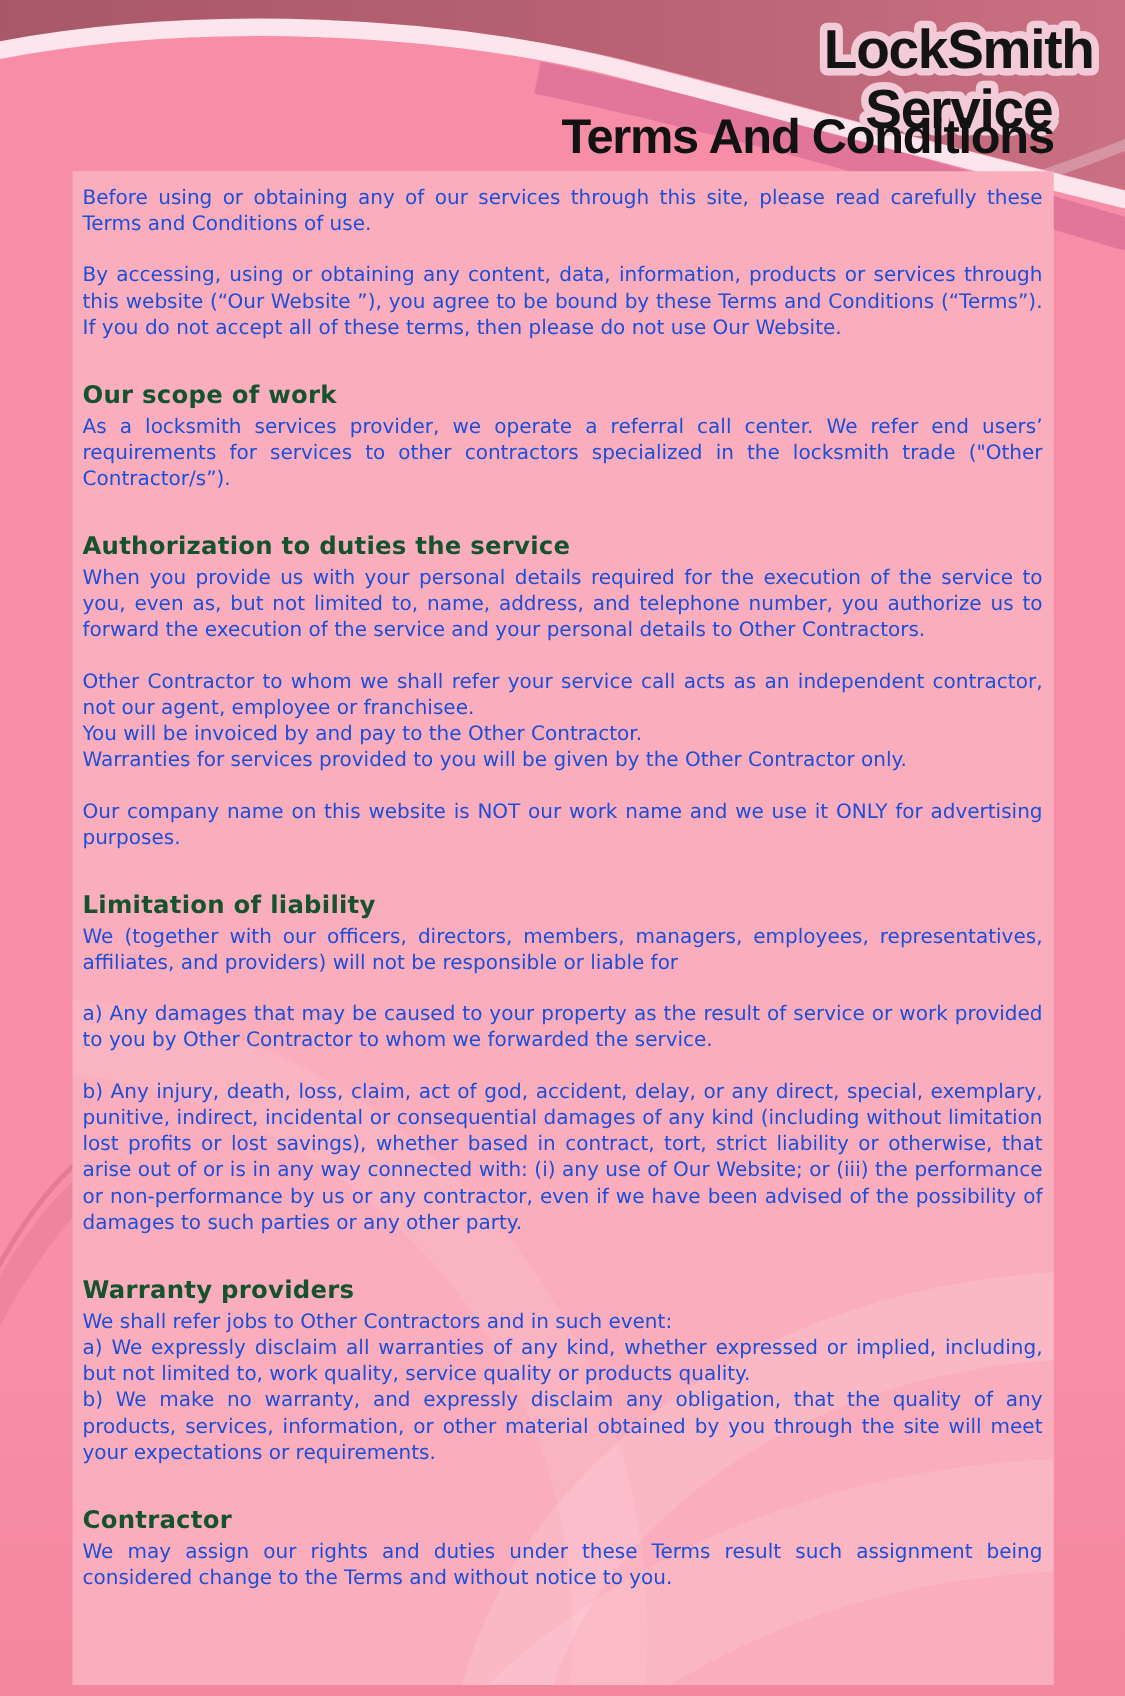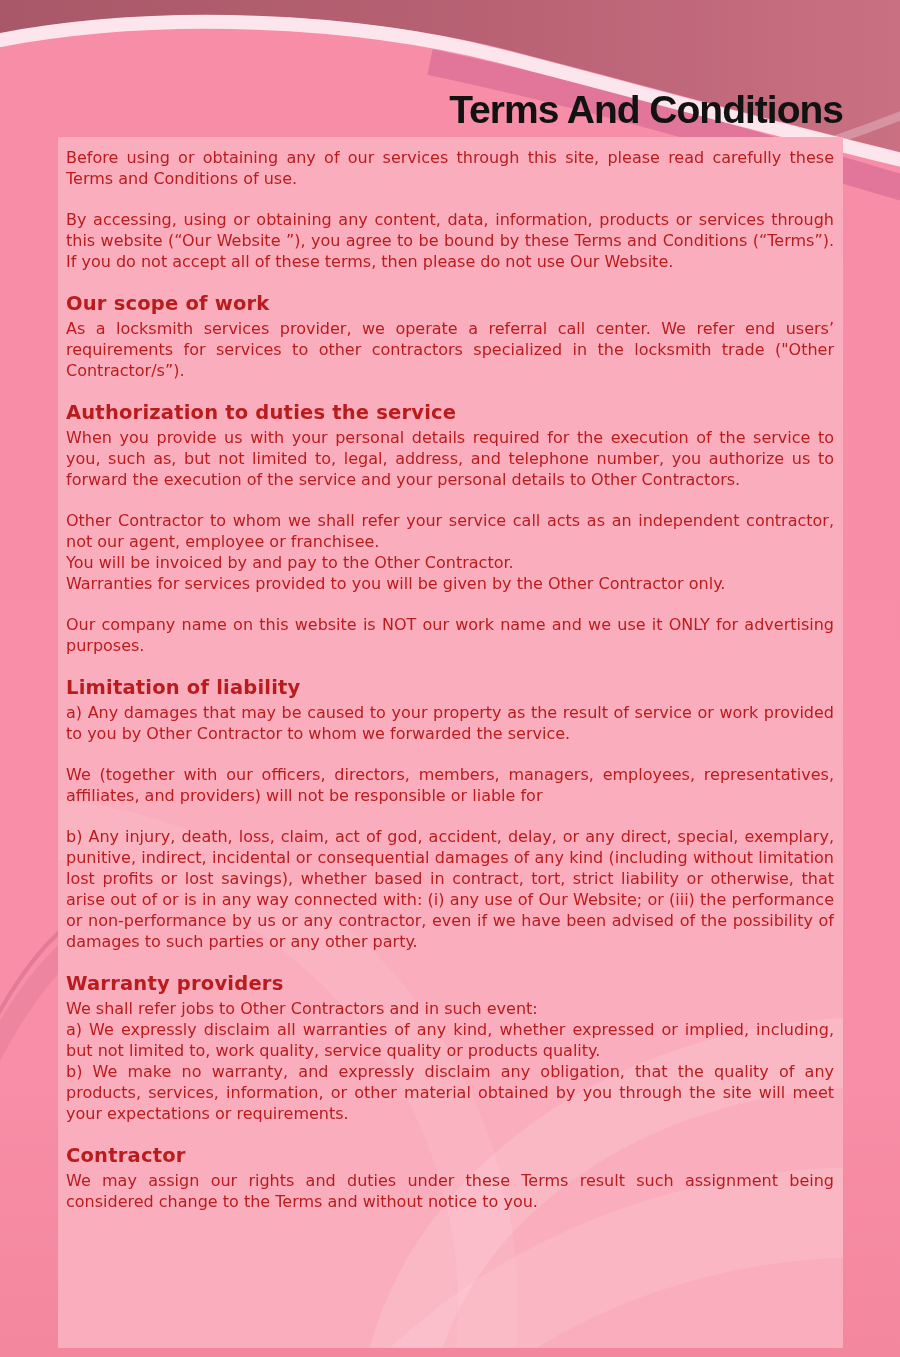--- a/index.html
+++ b/index.html
@@ -83,31 +83,31 @@
   .ring3 {
     width: 900px; height: 900px;
     border: 60px solid rgba(255,255,255,0.07);
     left: -560px; top: 660px;
   }
   .content { position: relative; z-index: 2; }
   .content p {
     margin: 0 1px 20px 0;
     font-size: 16px;
     line-height: 21px;
-    color: #b91c1c;
+    color: #1d4ed8;
     text-align: justify;
     white-space: pre-line;
   }
   .content h2 {
-    margin: 20px 0 2px 0;
+    margin: 32px 0 2px 0;
     font-size: 19.5px;
     line-height: 24px;
     font-weight: 600;
     letter-spacing: 0.2px;
-    color: #b91c1c;
+    color: #14532d;
     font-family: "DejaVu Sans", "Liberation Sans", sans-serif;
   }
   .content section:first-child p:first-child { margin-top: 0; }
 </style>
 </head>
 <body>
 
 <div class="stage">
 
   <svg class="bg-top" viewBox="0 0 900 210" preserveAspectRatio="none" aria-hidden="true">
@@ -126,20 +126,26 @@
     <path d="M-10,42 C 160,8 360,20 500,56 C 640,92 760,126 910,162" fill="none" stroke="#fdeaf0" stroke-width="14" opacity="0.95"></path>
 
     <path d="M560,205 C 700,185 810,152 905,114" fill="none" stroke="#ffffff" stroke-width="9" opacity="0.25"></path>
   </svg>
 
   <svg class="bg-left-swirl" viewBox="0 0 160 300" preserveAspectRatio="none" aria-hidden="true">
     <path d="M-30,260 C 20,150 70,90 160,70" fill="none" stroke="rgba(150,60,85,0.22)" stroke-width="4"></path>
     <path d="M-30,288 C 25,172 75,112 160,90" fill="none" stroke="rgba(150,60,85,0.10)" stroke-width="20"></path>
   </svg>
 
+  <div class="logo">
+    <svg viewBox="0 0 250 114" aria-hidden="false">
+      <text x="125" y="50">LockSmith</text>
+      <text x="125" y="98">Service</text>
+    </svg>
+  </div>
 
   <h1 class="title">Terms And Conditions</h1>
 
   <div class="panel">
     <div class="ring ring1"></div>
     <div class="ring ring2"></div>
     <div class="ring ring3"></div>
 
     <div class="content">
 
@@ -152,34 +158,34 @@
       </section>
 
 
       <section>
         <h2>Our scope of work</h2>
         <p>As a locksmith services provider, we operate a referral call center. We refer end users’ requirements for services to other contractors specialized in the locksmith trade ("Other Contractor/s”).</p>
       </section>
 
       <section>
         <h2>Authorization to duties the service</h2>
-        <p>When you provide us with your personal details required for the execution of the service to you, such as, but not limited to, legal, address, and telephone number, you authorize us to forward the execution of the service and your personal details to Other Contractors.</p>
+        <p>When you provide us with your personal details required for the execution of the service to you, even as, but not limited to, name, address, and telephone number, you authorize us to forward the execution of the service and your personal details to Other Contractors.</p>
       </section>
 
       <section>
         <p>Other Contractor to whom we shall refer your service call acts as an independent contractor, not our agent, employee or franchisee.
 You will be invoiced by and pay to the Other Contractor.
 Warranties for services provided to you will be given by the Other Contractor only.</p>
         <p>Our company name on this website is NOT our work name and we use it ONLY for advertising purposes.</p>
       </section>
 
       <section>
         <h2>Limitation of liability</h2>
+        <p>We (together with our officers, directors, members, managers, employees, representatives, affiliates, and providers) will not be responsible or liable for</p>
         <p>a) Any damages that may be caused to your property as the result of service or work provided to you by Other Contractor to whom we forwarded the service.</p>
-        <p>We (together with our officers, directors, members, managers, employees, representatives, affiliates, and providers) will not be responsible or liable for</p>
         <p>b) Any injury, death, loss, claim, act of god, accident, delay, or any direct, special, exemplary, punitive, indirect, incidental or consequential damages of any kind (including without limitation lost profits or lost savings), whether based in contract, tort, strict liability or otherwise, that arise out of or is in any way connected with: (i) any use of Our Website; or (iii) the performance or non-performance by us or any contractor, even if we have been advised of the possibility of damages to such parties or any other party.</p>
       </section>
 
       <section>
         <h2>Warranty providers</h2>
         <p>We shall refer jobs to Other Contractors and in such event:
 a) We expressly disclaim all warranties of any kind, whether expressed or implied, including, but not limited to, work quality, service quality or products quality.
 b) We make no warranty, and expressly disclaim any obligation, that the quality of any products, services, information, or other material obtained by you through the site will meet your expectations or requirements.</p>
       </section>
 

